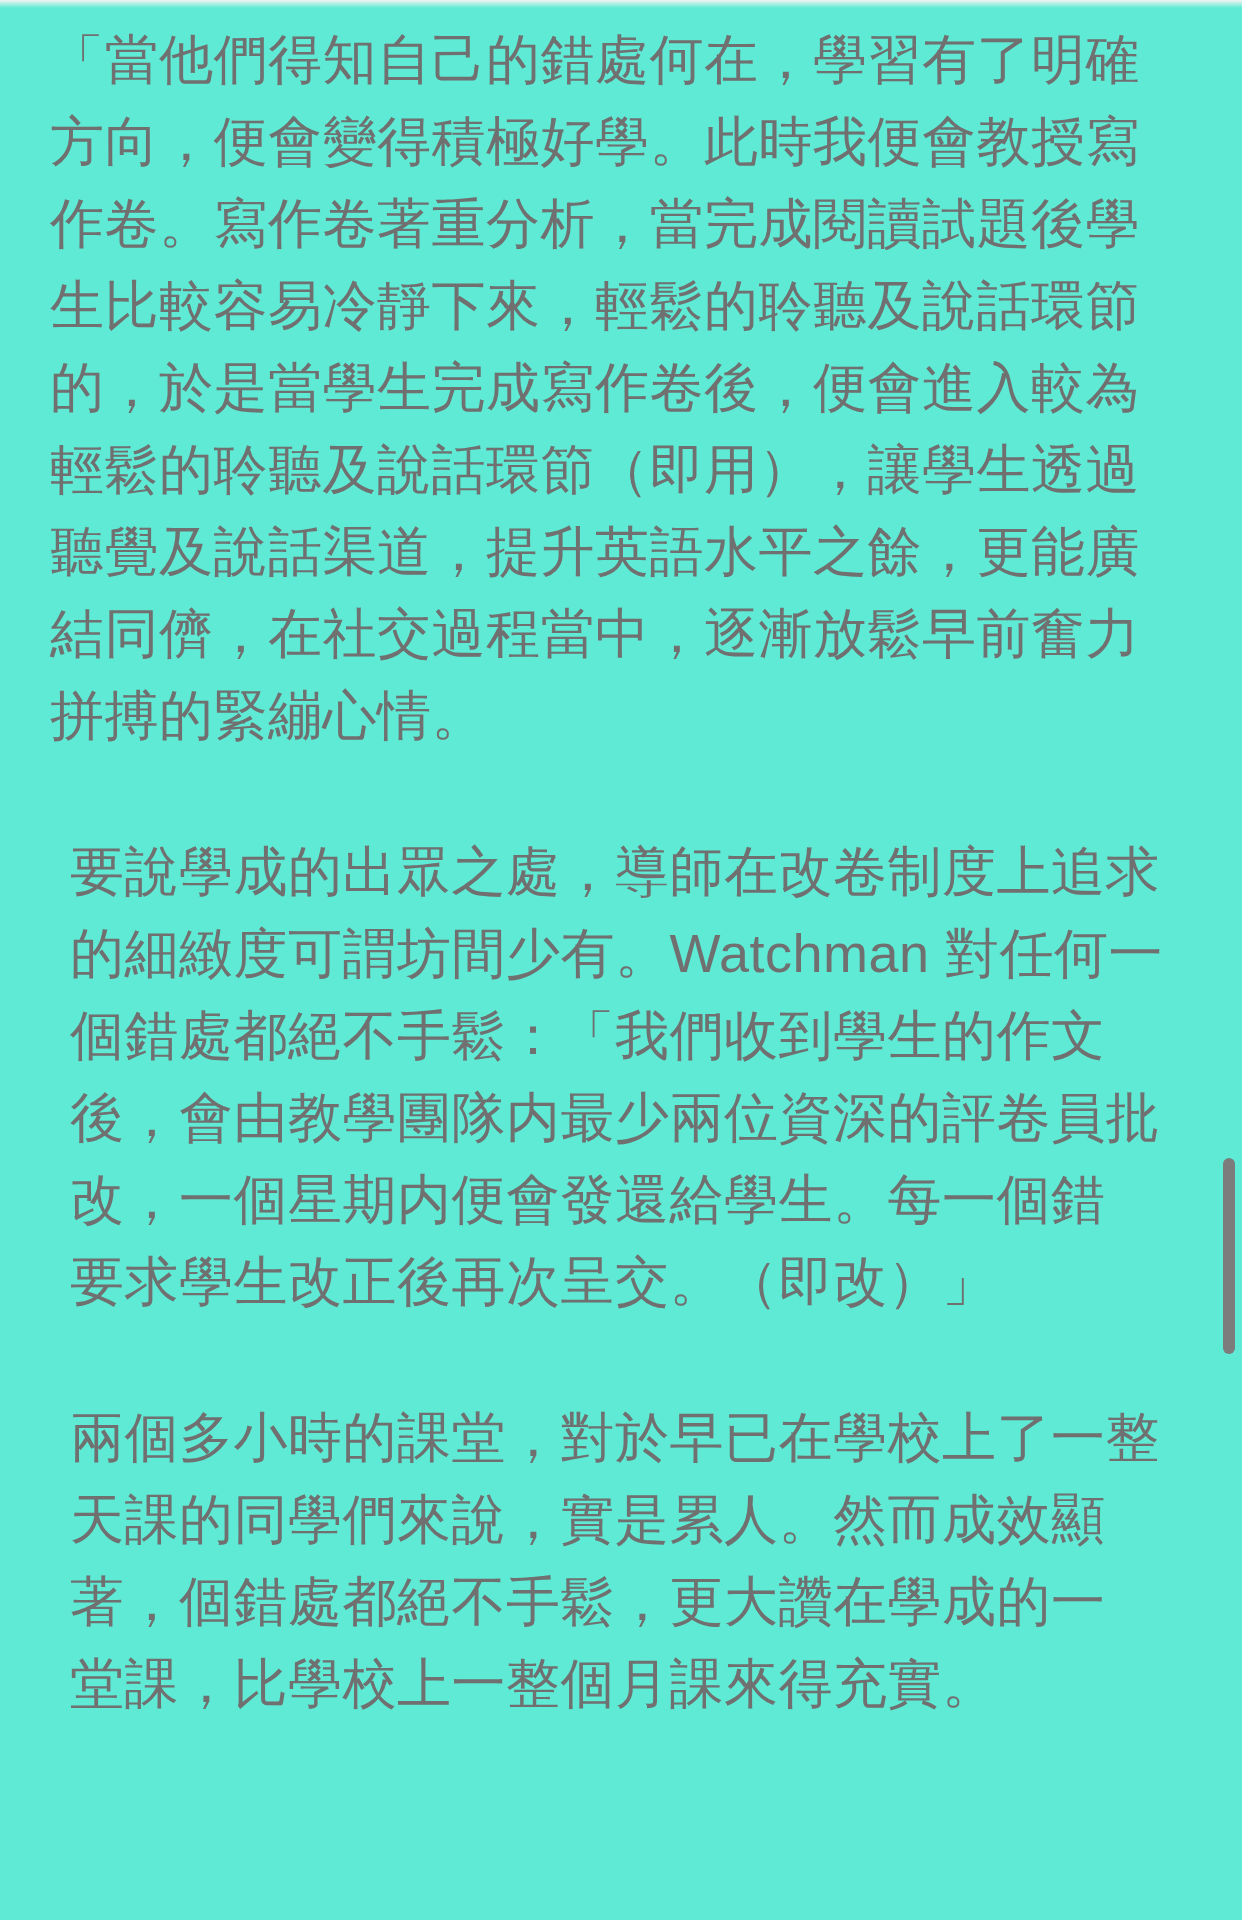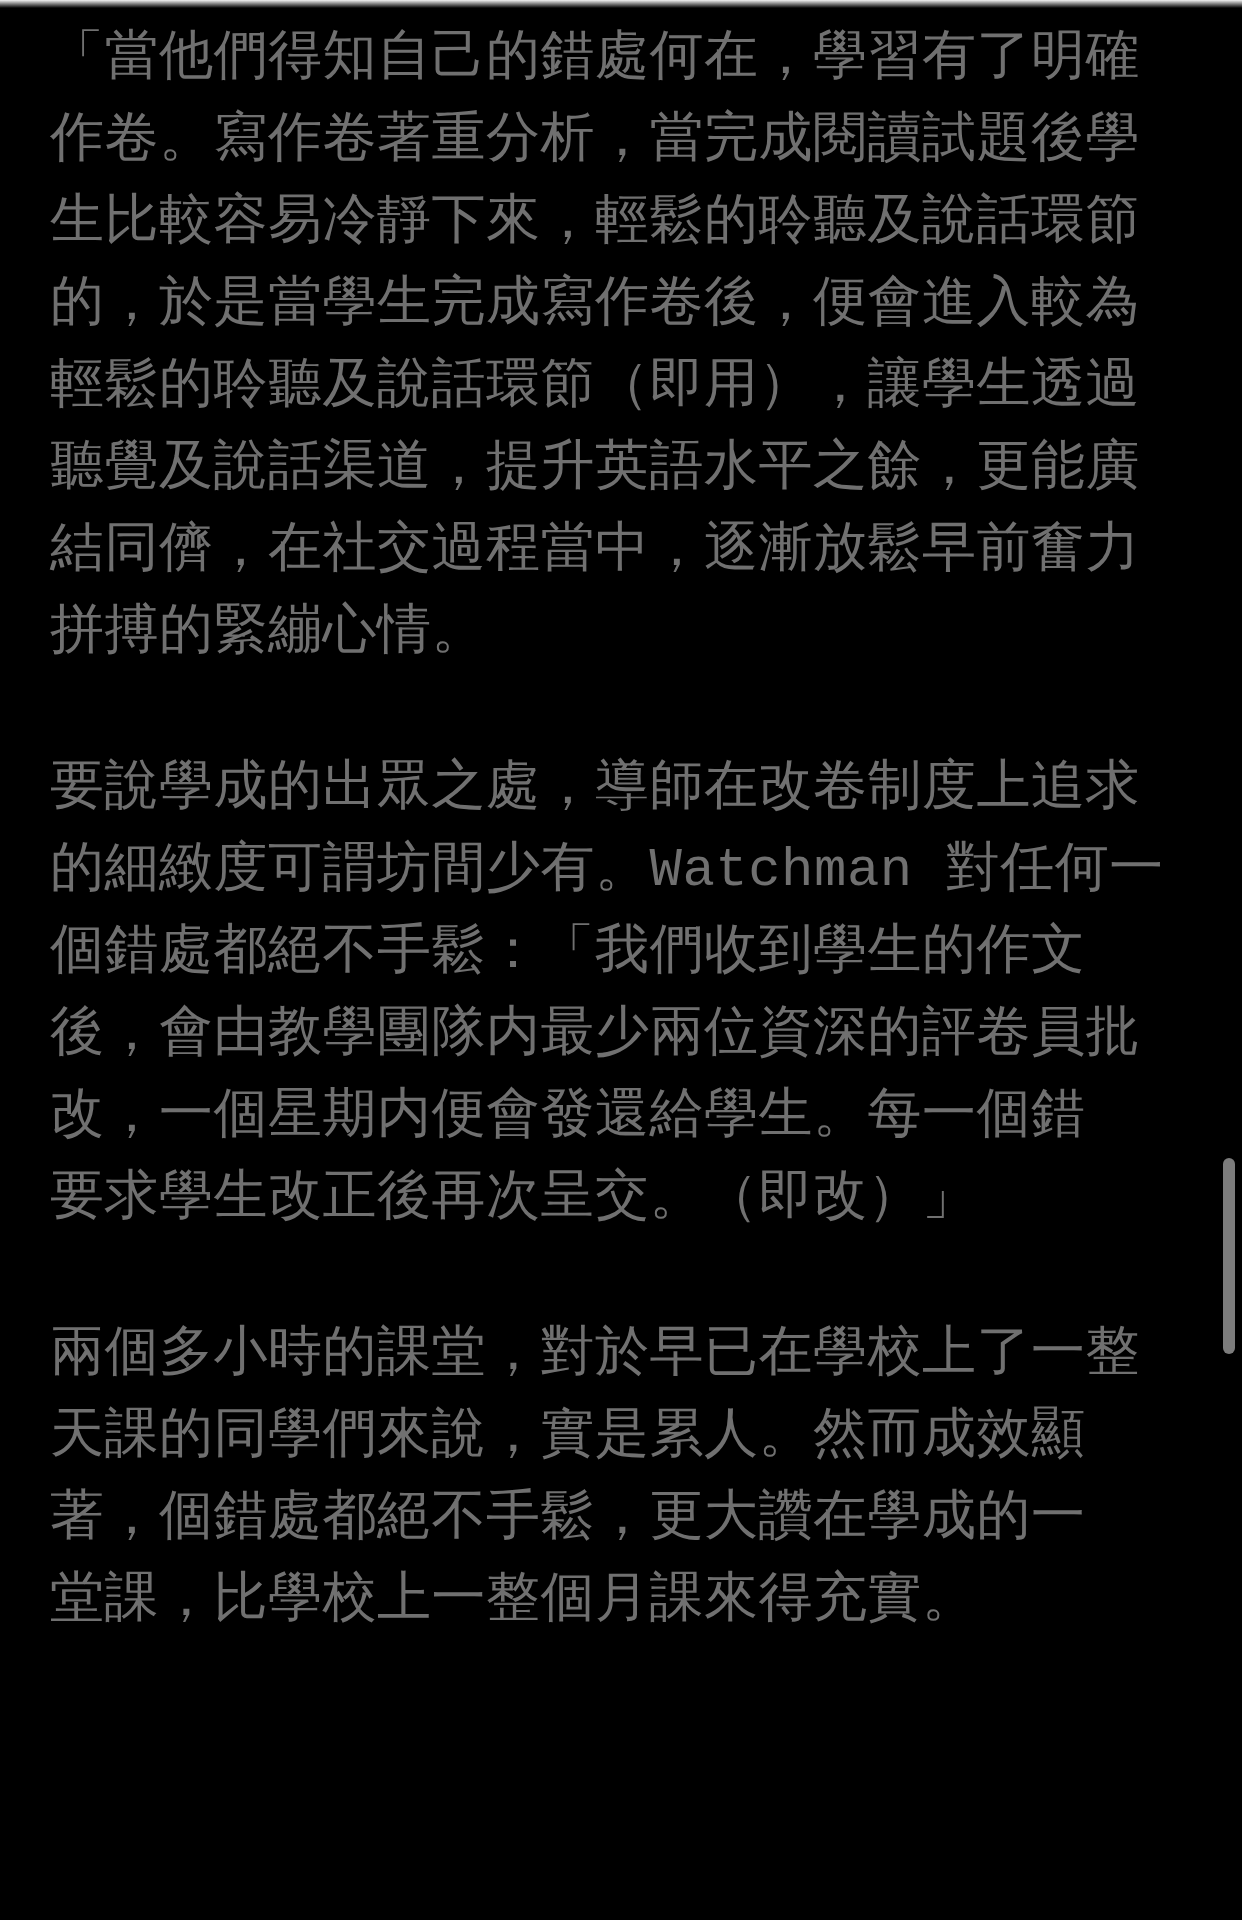--- a/index.html
+++ b/index.html
@@ -3,23 +3,23 @@
 <meta charset="utf-8">
 <style>
   html, body {
     margin: 0;
     padding: 0;
   }
   .page {
     position: relative;
     width: 1242px;
     height: 1920px;
-    background: #000000;
+    background: #5eead4;
     overflow: hidden;
-    font-family: Liberation Mono, monospace;
+    font-family: Liberation Sans, sans-serif;
   }
   .top-edge {
     position: absolute;
     top: 0; left: 0; right: 0;
     height: 8px;
     background: linear-gradient(#f3f3f3, rgba(243,243,243,0));
     pointer-events: none;
   }
   .article {
     position: absolute;
@@ -27,20 +27,21 @@
     top: 18px;
     width: 1150px;
     color: #707070;
     font-size: 54px;
     line-height: 82px;
     font-weight: 500;
     letter-spacing: 0.5px;
   }
   .para + .para {
     margin-top: 74px;
+    margin-left: 20px;
   }
   .line {
     white-space: nowrap;
     height: 82px;
   }
   .scrollbar-thumb {
     position: absolute;
     right: 7px;
     top: 1158px;
     width: 12px;
@@ -52,20 +53,21 @@
 </head>
 <body>
 
 <div class="page">
   <div class="top-edge"></div>
 
   <main class="article">
 
     <section class="para">
       <div class="line">「當他們得知自己的錯處何在，學習有了明確</div>
+      <div class="line">方向，便會變得積極好學。此時我便會教授寫</div>
       <div class="line">作卷。寫作卷著重分析，當完成閱讀試題後學</div>
       <div class="line">生比較容易冷靜下來，輕鬆的聆聽及說話環節</div>
       <div class="line">的，於是當學生完成寫作卷後，便會進入較為</div>
       <div class="line">輕鬆的聆聽及說話環節（即用），讓學生透過</div>
       <div class="line">聽覺及說話渠道，提升英語水平之餘，更能廣</div>
       <div class="line">結同儕，在社交過程當中，逐漸放鬆早前奮力</div>
       <div class="line">拼搏的緊繃心情。</div>
     </section>
 
     <section class="para">

